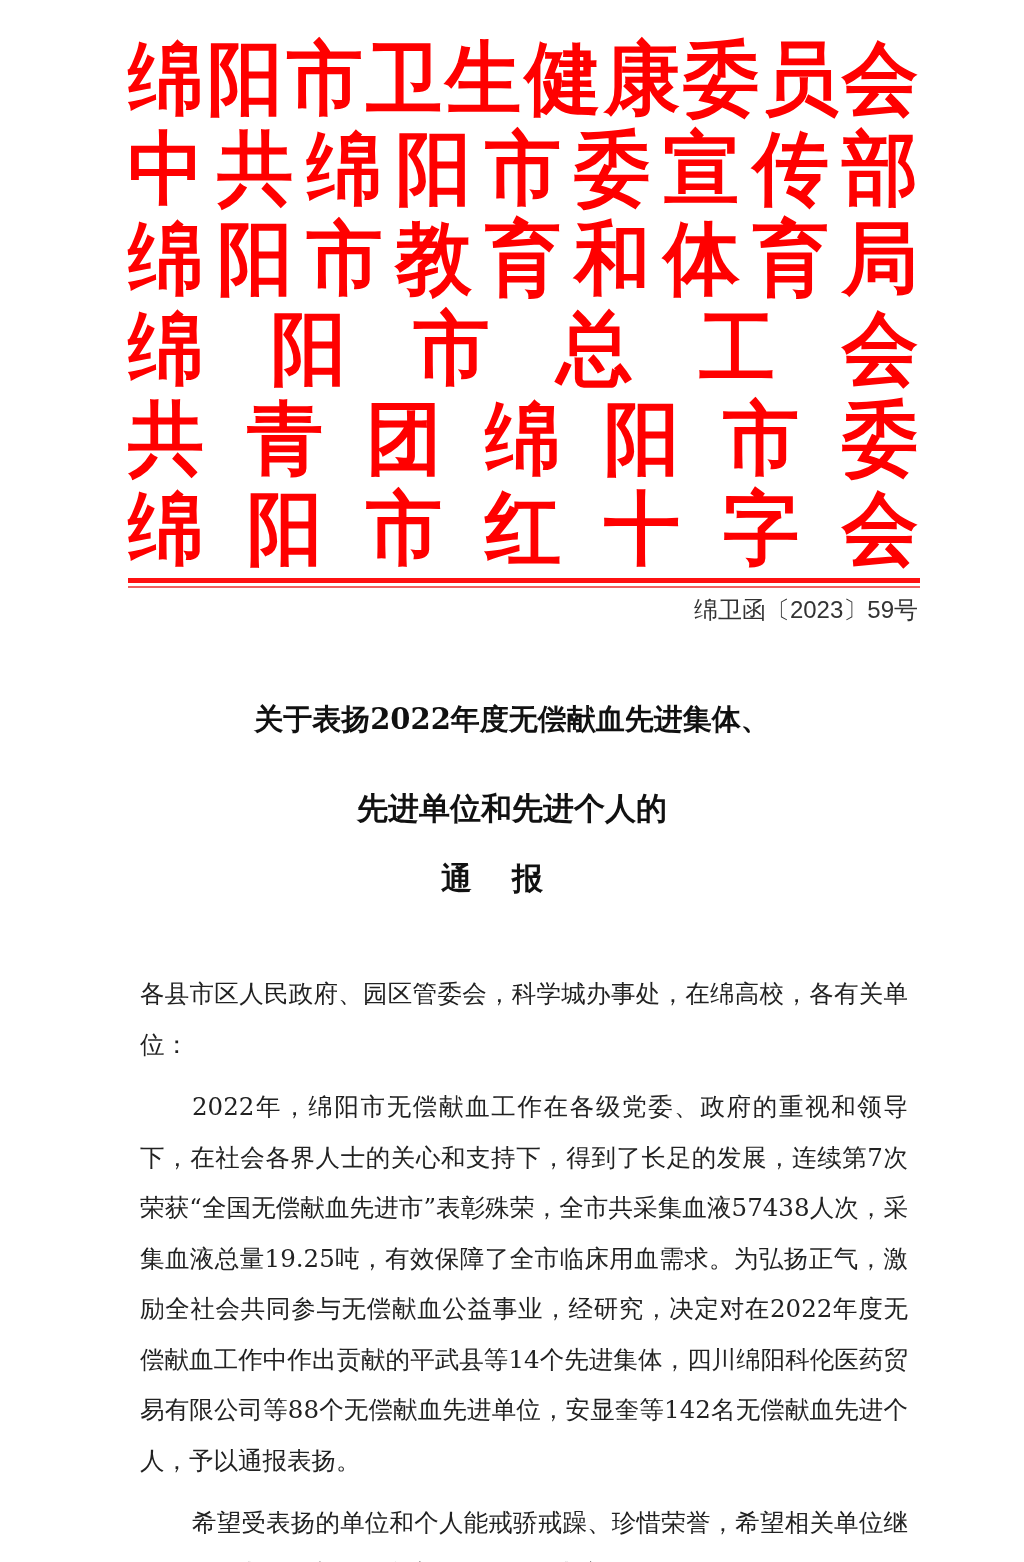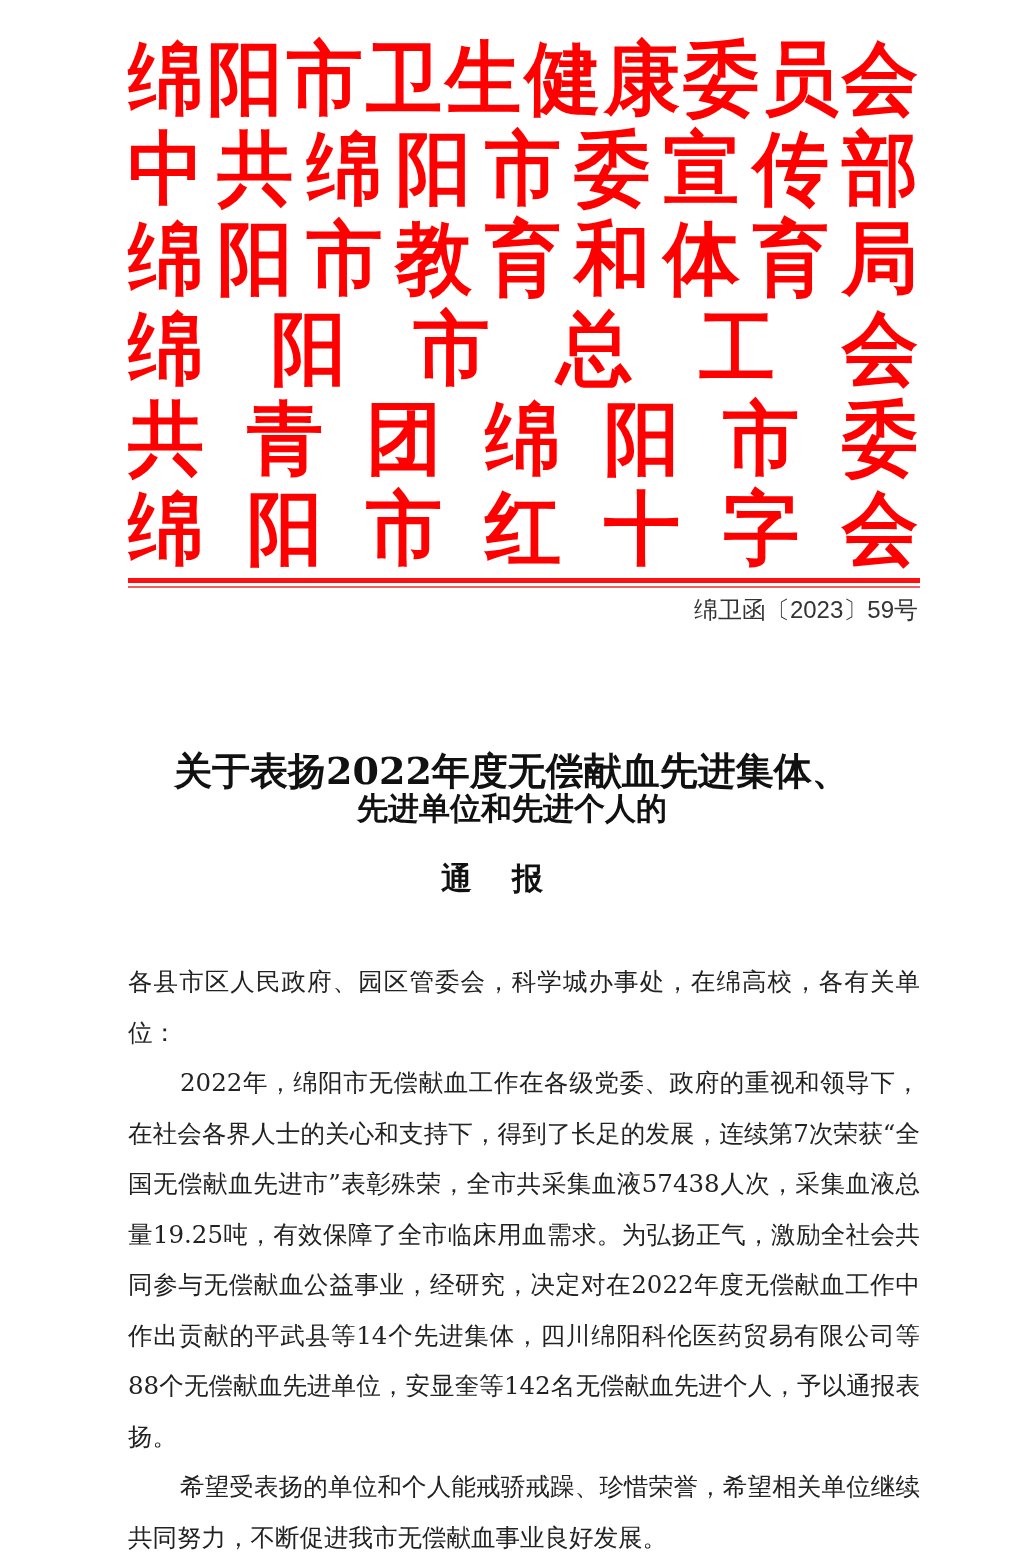--- a/index.html
+++ b/index.html
@@ -10,25 +10,25 @@
     height: 90px; line-height: 90px;
     font-size: 76px; color: #ff0000; font-weight: bold;
     font-family: "DejaVu Serif", "Liberation Serif", serif;
     transform: scaleY(1.05);
   }
   .org-line span { display: inline-block; }
   .red-rule-thick { position: absolute; left: 128px; top: 578px; width: 792px; height: 5px; background: #ff1010; }
   .red-rule-thin { position: absolute; left: 128px; top: 586px; width: 792px; height: 2px; background: #f06060; }
   .doc-number { position: absolute; right: 106px; top: 594px; font-size: 24px; color: #333; font-family: Liberation Sans, sans-serif; }
   .title { position: absolute; left: 0; width: 1024px; text-align: center; color: #111; font-weight: bold; font-family: "DejaVu Serif", "Liberation Serif", serif; }
-  .t1 { top: 746px; font-size: 38px; }
+  .t1 { top: 700px; font-size: 29px; }
   .t2 { top: 788px; font-size: 31px; }
   .t3 { top: 858px; font-size: 31px; letter-spacing: 40px; box-sizing: border-box; }
   .body-text { position: absolute; left: 128px; top: 957px; width: 792px; font-size: 24.5px; color: #222; line-height: 50.5px; font-family: "DejaVu Serif", "Liberation Serif", serif; text-align: justify; }
-  .body-text p { margin: 0; }
+  .body-text p { margin: 12px; }
   .indent { text-indent: 52px; }
 </style>
 </head>
 <body>
 
 <div class="header">
   <div class="org-line">
     <span>绵</span>
     <span>阳</span>
     <span>市</span>

